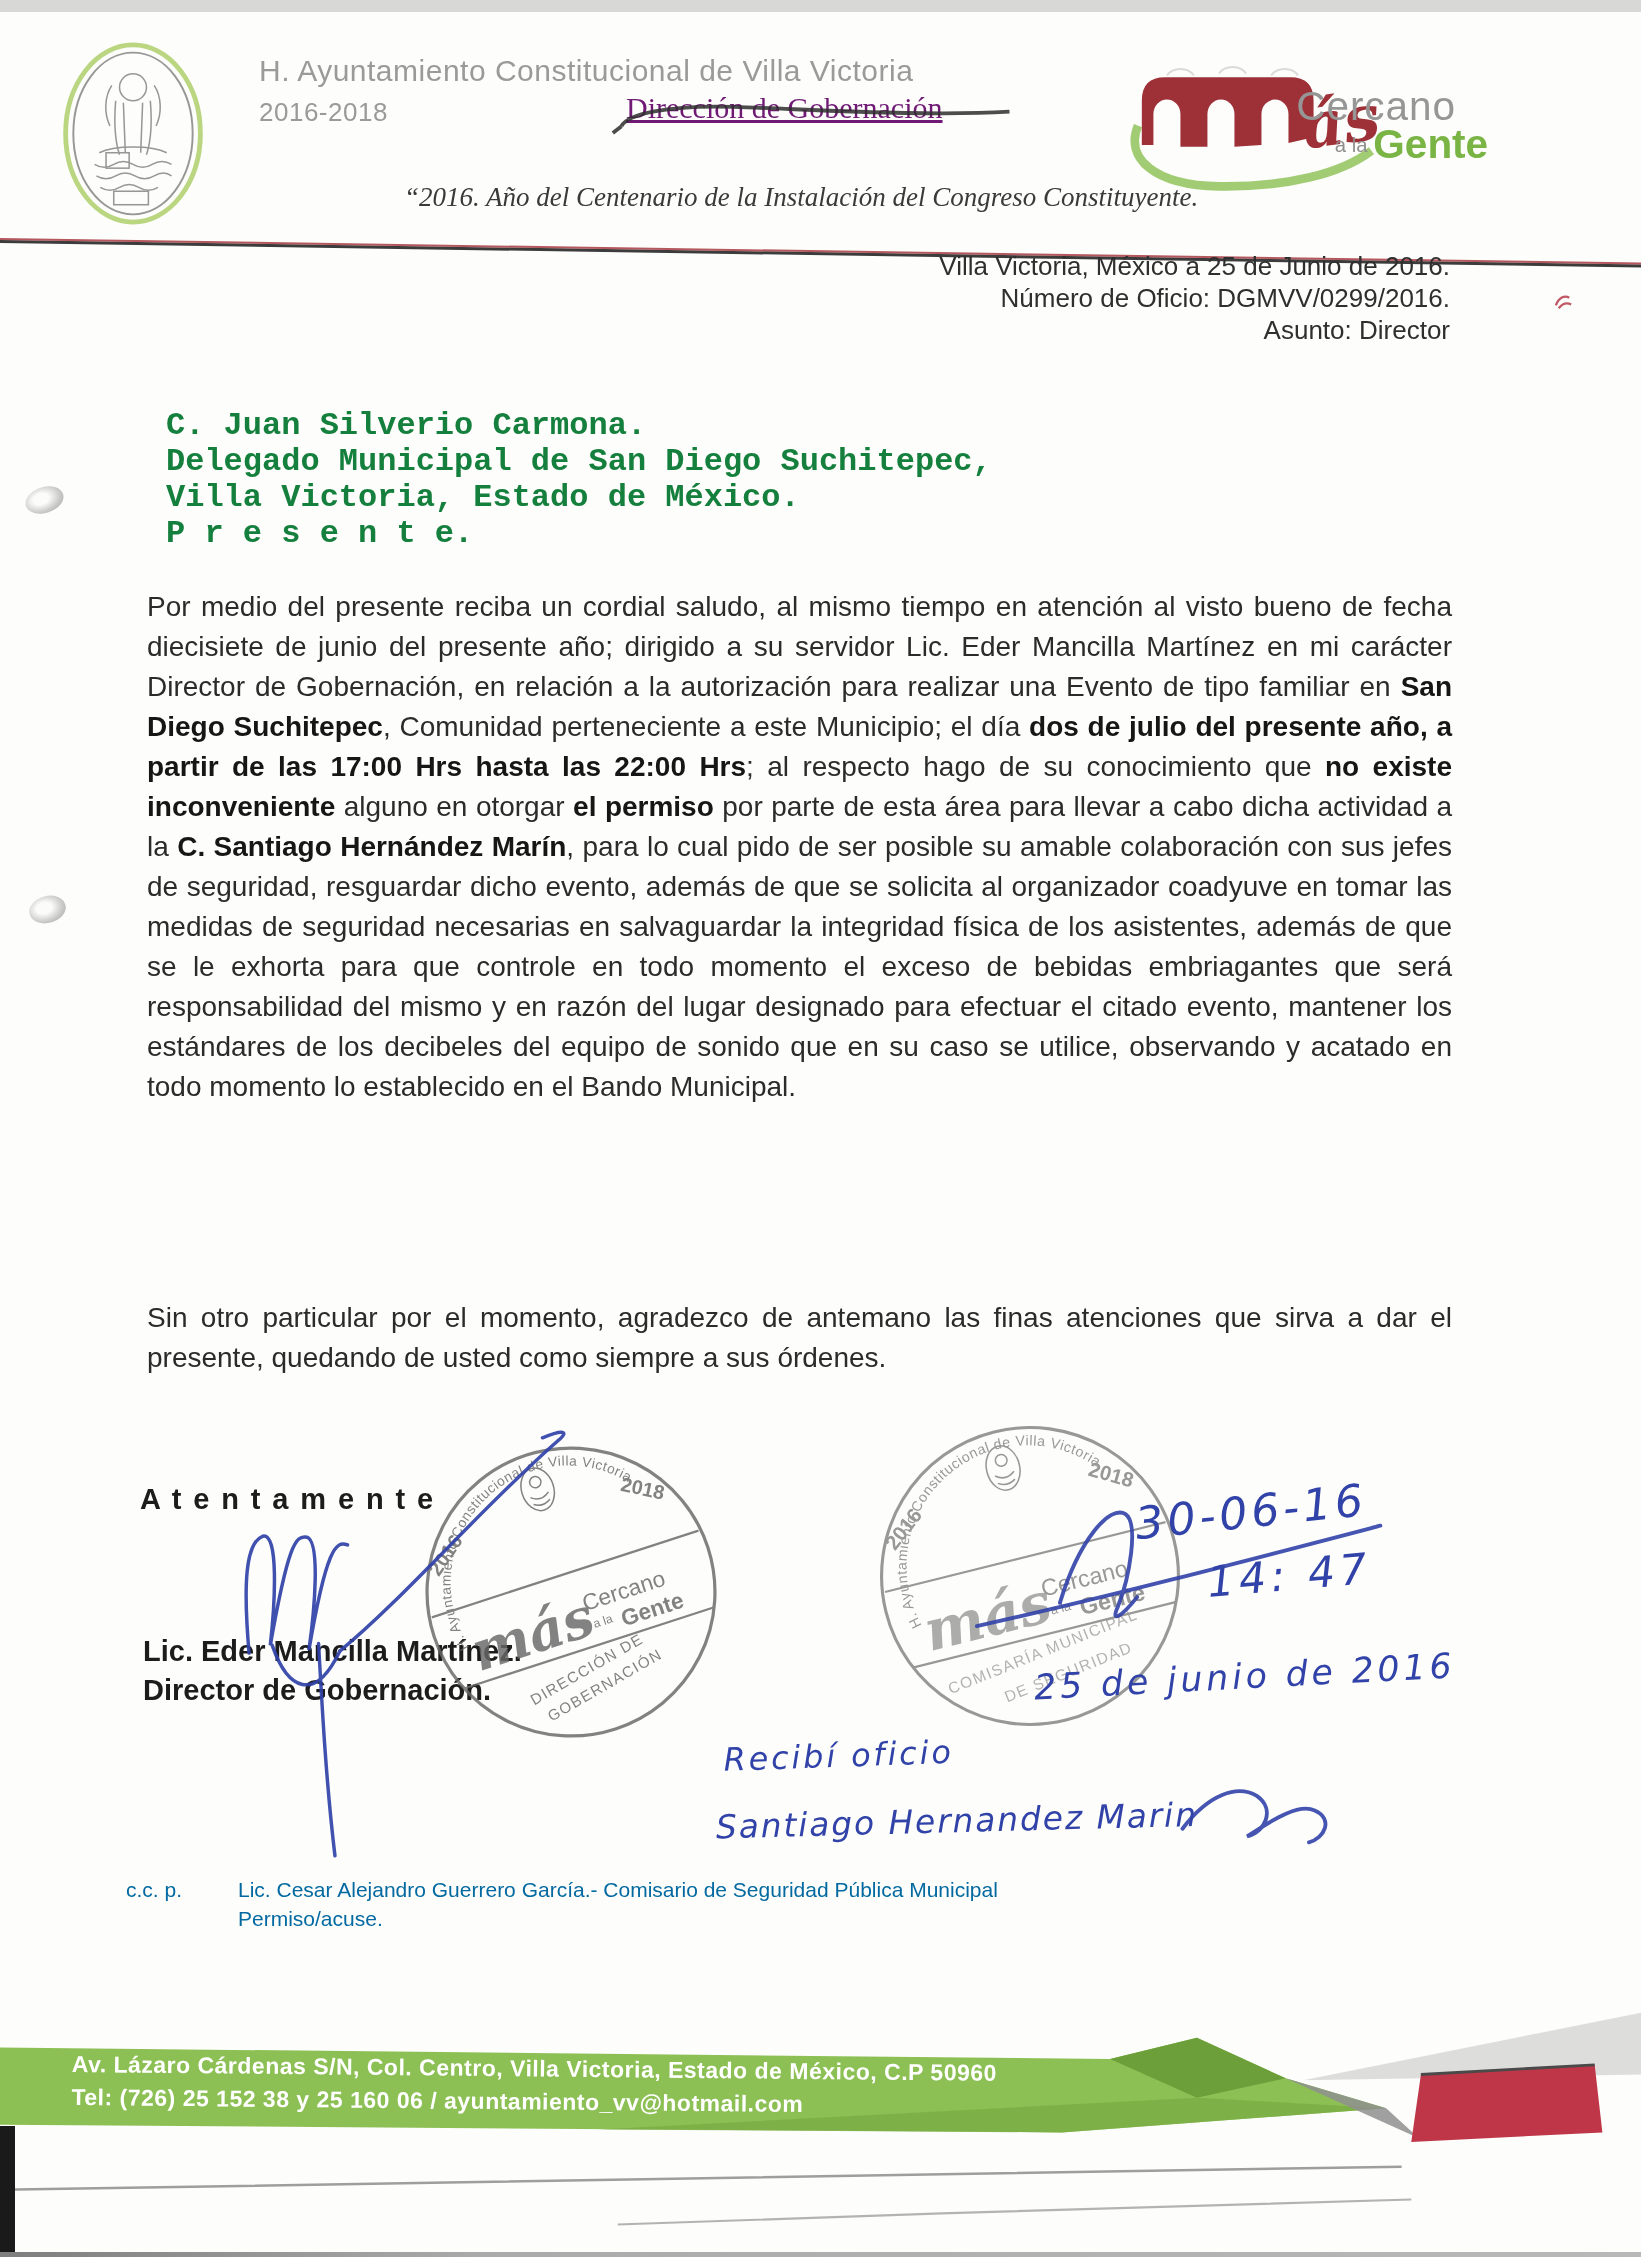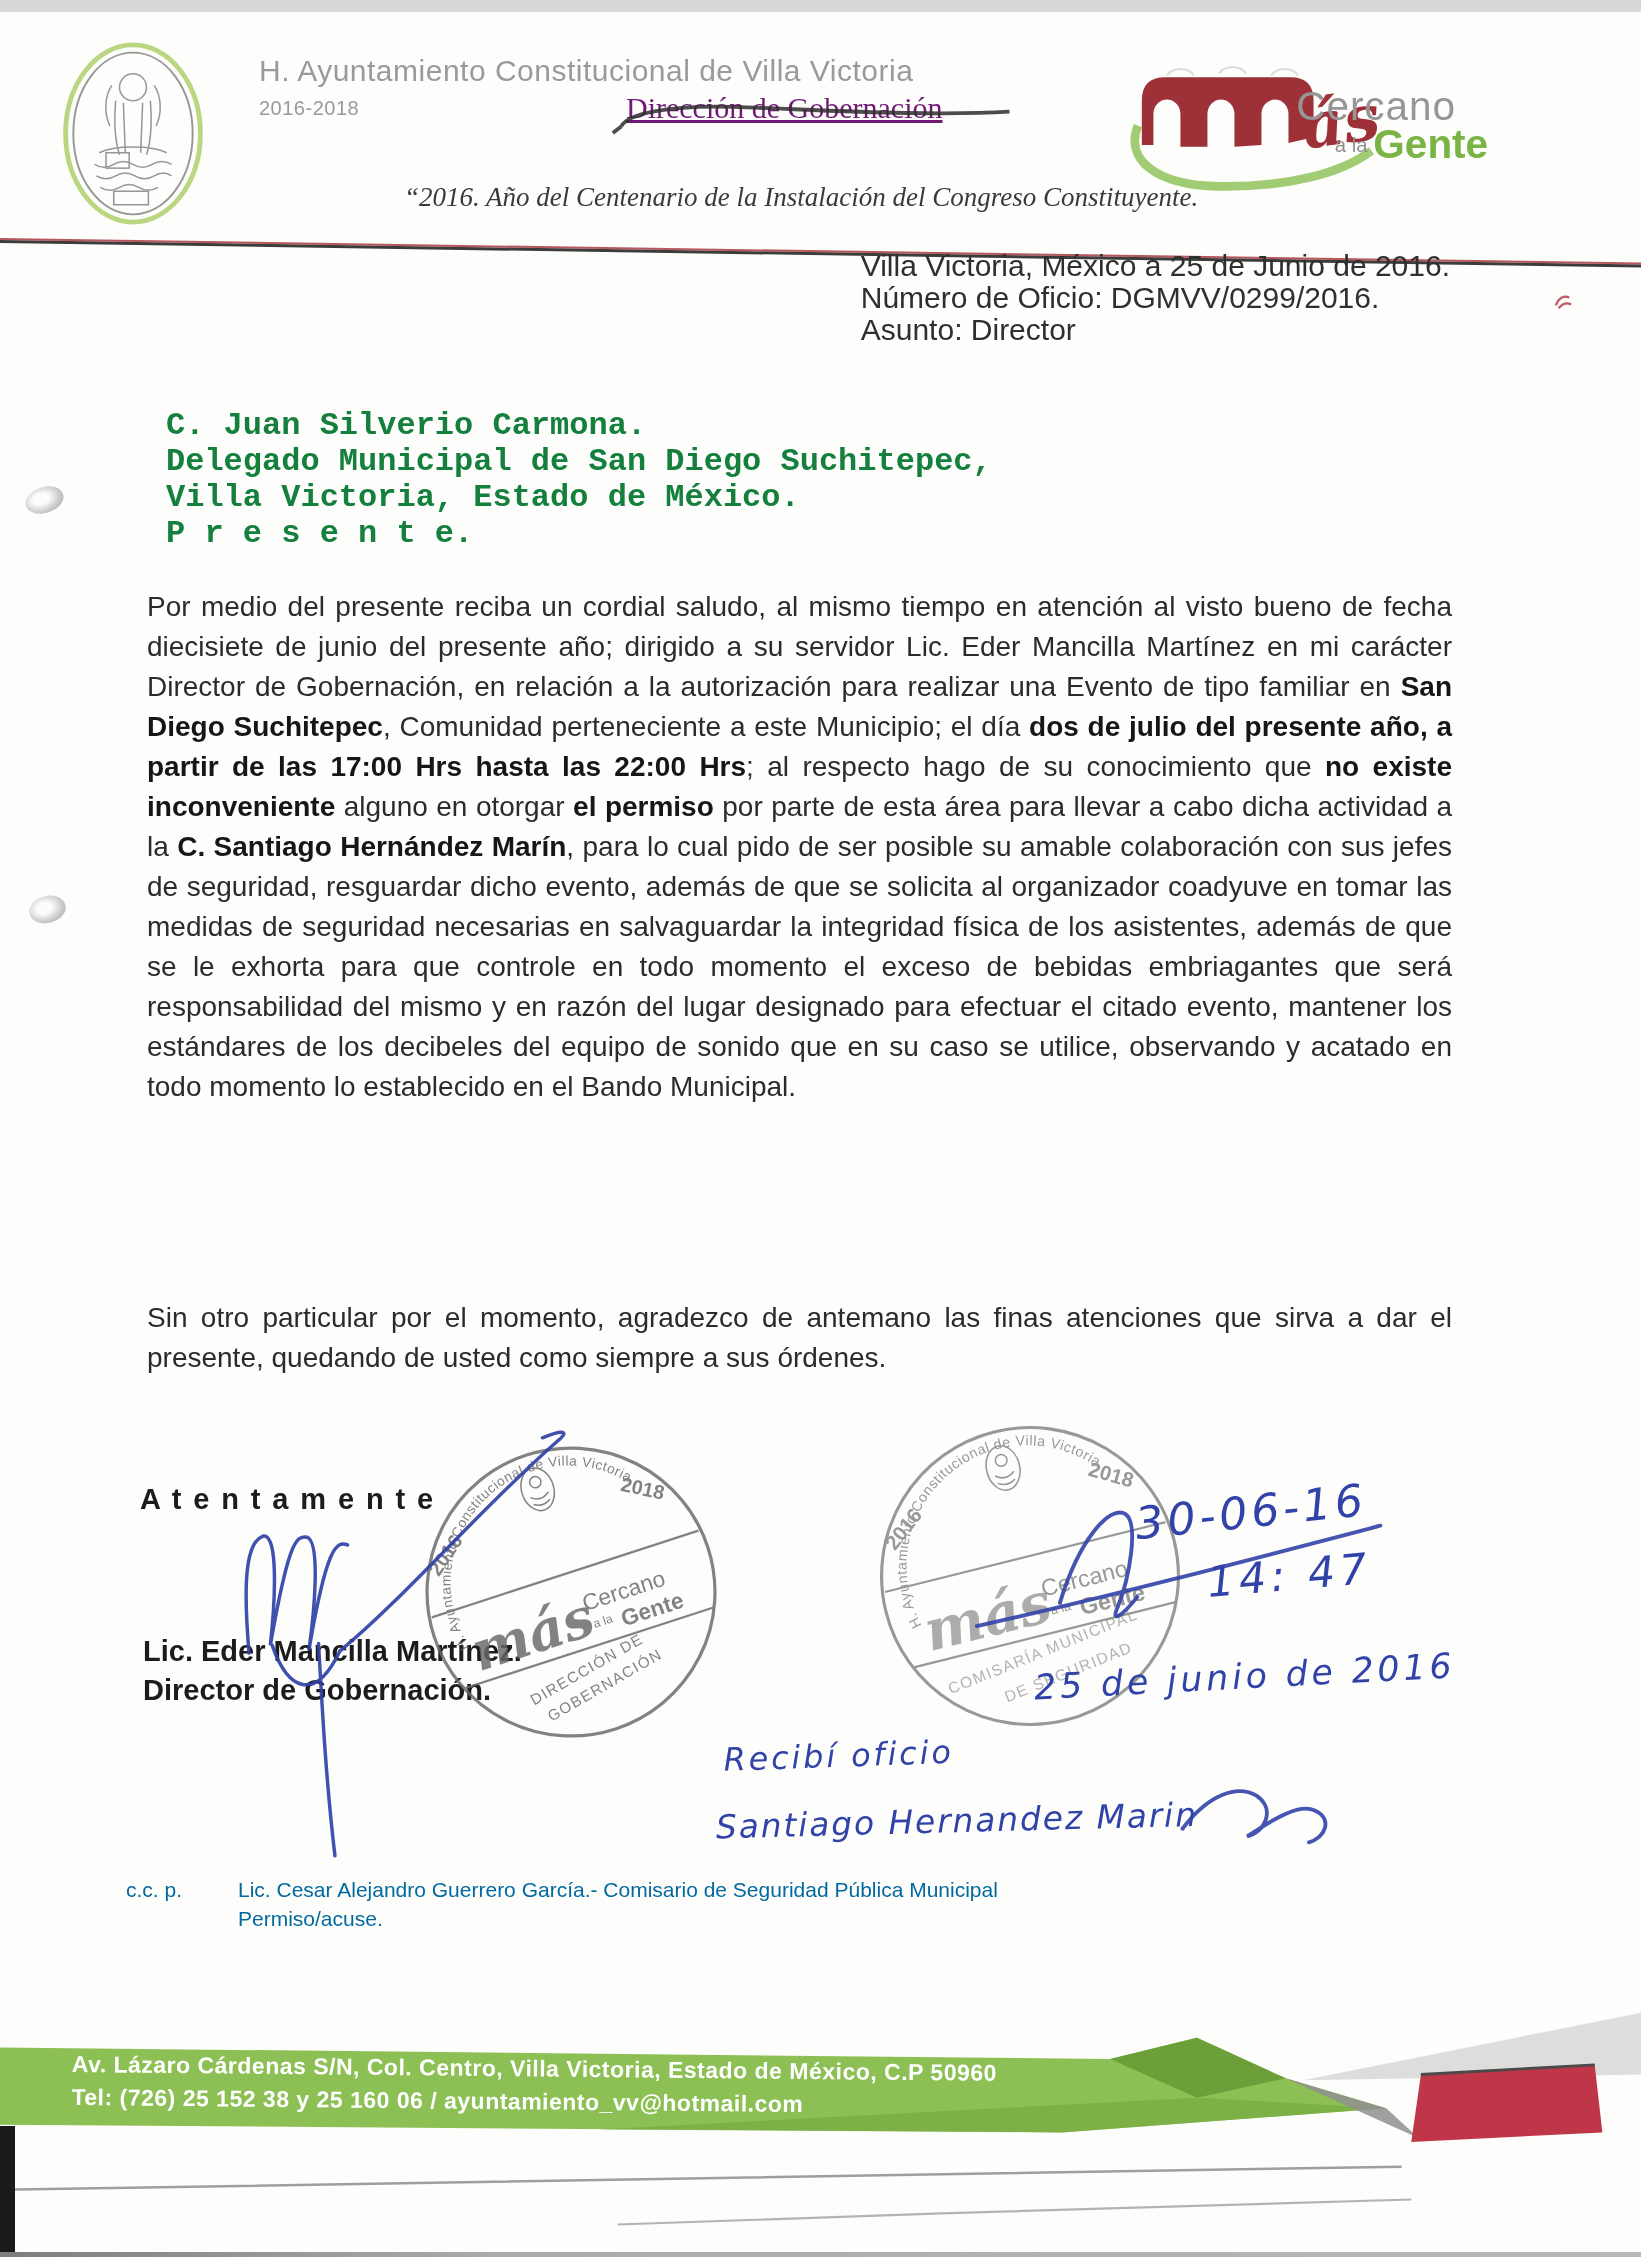--- a/index.html
+++ b/index.html
@@ -2,21 +2,21 @@
 <html><head>
 <meta charset="utf-8">
 <style>
   html,body{margin:0;padding:0;background:#d8d8d6;}
   .page{position:relative;width:1641px;height:2257px;background:#fdfdfb;overflow:hidden;
         font-family:"Liberation Sans",sans-serif;color:#2a2a2a;margin-top:12px;}
   .abs{position:absolute;}
   .gray-head{color:#9a9a9a;letter-spacing:0.5px;}
   .serif{font-family:"Liberation Serif",serif;}
   .motto{font-family:"Liberation Serif",serif;font-style:italic;color:#3a3a3a;}
-  .meta{font-size:30px;line-height:32px;color:#2f2f2f;}
+  .meta{font-size:26px;line-height:32px;text-align:right;color:#2f2f2f;}
   .recipient{font-size:32px;line-height:36px;font-weight:bold;color:#15803d;font-family:Liberation Mono, monospace;}
   .bodytext{font-size:28px;line-height:40px;text-align:justify;color:#2b2b2b;}
   .bodytext .b{font-weight:bold;color:#161616;}
   .salutation{font-size:29px;font-weight:bold;letter-spacing:1.9px;color:#1c1c1c;}
   .signname{font-size:29px;line-height:39px;font-weight:bold;color:#1c1c1c;}
   .cc{font-size:21px;line-height:29px;color:#0369a1;}
   .footer-text{color:#ffffff;font-size:23px;font-weight:600;letter-spacing:0.5px;}
   .footer-text.bold{font-weight:700;}
   .hole{position:absolute;border-radius:50%;
         background:radial-gradient(ellipse at 42% 42%, #fbfbf9 25%, #c2c2c0 60%, #8f8f8d 100%);
@@ -47,21 +47,21 @@
       <path d="M45,120 C60,112 100,112 115,120"></path>
       <path d="M40,132 q10,6 20,0 q10,-6 20,0 q10,6 20,0 q10,-6 20,0"></path>
       <path d="M42,144 q10,6 20,0 q10,-6 20,0 q10,6 20,0 q10,-6 18,0"></path>
       <path d="M46,156 q10,6 20,0 q10,-6 20,0 q10,6 20,0"></path>
       <rect x="52" y="120" width="24" height="16"></rect>
       <rect x="60" y="160" width="36" height="14"></rect>
     </g>
   </svg>
 
   <div class="abs gray-head" style="left:259px;top:42px;font-size:30px;">H. Ayuntamiento Constitucional de Villa Victoria</div>
-  <div class="abs gray-head" style="left:259px;top:85px;font-size:20px;">2016-2018</div>
+  <div class="abs gray-head" style="left:259px;top:85px;font-size:26px;">2016-2018</div>
   <div class="abs serif" style="left:626px;top:79px;font-size:30px;color:#701a75;text-decoration:underline;">Dirección de Gobernación</div>
 
   <svg class="abs" style="left:1130px;top:48px;" width="425" height="164" viewBox="0 0 440 170">
     <path d="M 8,68 C -6,102 25,130 92,131 C 162,132 218,118 250,94" fill="none" stroke="#90c35a" stroke-width="9" opacity=".85"></path>
     <g opacity=".35" stroke="#9a9a9a" fill="none" stroke-width="2">
       <path d="M38,16 a16,13 0 0 1 28,0"></path>
         <path d="M92,14 a16,13 0 0 1 28,0"></path>
         <path d="M146,16 a16,13 0 0 1 28,0"></path>
     </g>
     <path fill="#9e3038" d="M12,88 L12,42 Q12,18 36,18 L166,18 Q190,18 190,42 L190,80 L164,86 L164,56 A14,15 0 0 0 136,56 L136,88 L108,90 L108,56 A14,15 0 0 0 80,56 L80,90 L52,90 L52,56 A14,15 0 0 0 24,56 L24,88 Z"></path>

